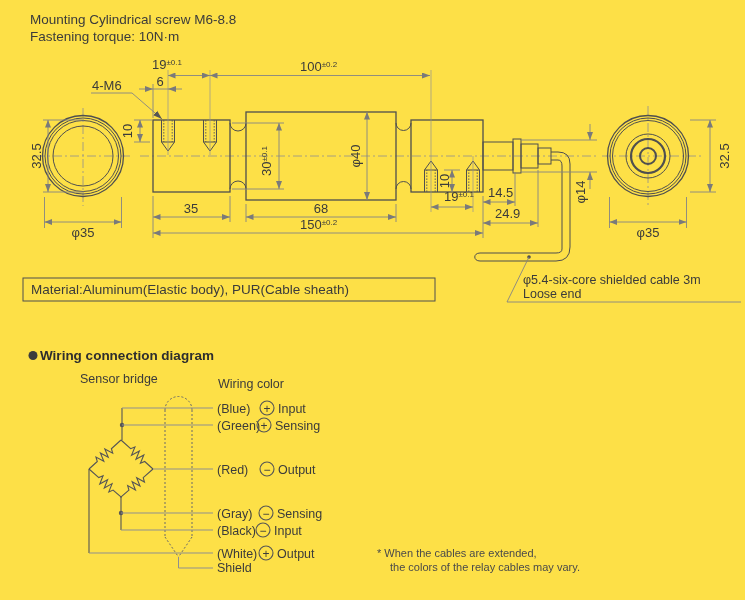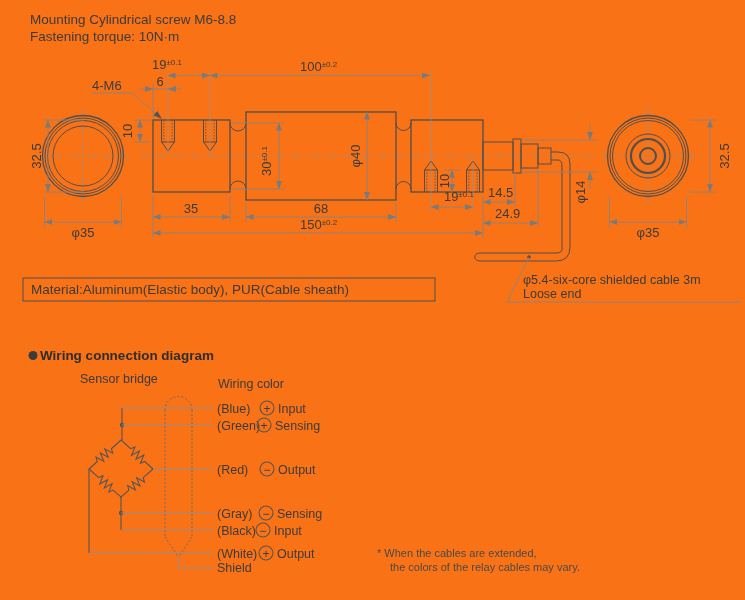--- a/index.html
+++ b/index.html
@@ -1,16 +1,16 @@
 <!DOCTYPE html>
 <html><head>
 <meta charset="utf-8">
 <style>
   html,body{margin:0;padding:0;background:#fff;}
-  .canvas{position:relative;width:745px;height:600px;background:#f97316;overflow:hidden;
+  .canvas{position:relative;width:745px;height:600px;background:#fde047;overflow:hidden;
           font-family:"Liberation Sans","DejaVu Sans",sans-serif;}
   svg{position:absolute;left:0;display:block;}
   #top-svg{top:0;}
   #wiring-svg{top:335px;}
   .obj{stroke:#4f4f4f;stroke-width:1.3;fill:none;}
   .obj2{stroke:#4f4f4f;stroke-width:1;fill:none;}
   .thr{stroke:#5a5a5a;stroke-width:0.9;fill:none;stroke-dasharray:1.6 1.4;}
   .dim{stroke:#848484;stroke-width:0.9;fill:none;}
   .cl{stroke:#8f8f8f;stroke-width:0.8;fill:none;stroke-dasharray:9 3 2 3;}
   .cl2{stroke:#939393;stroke-width:0.7;fill:none;}

